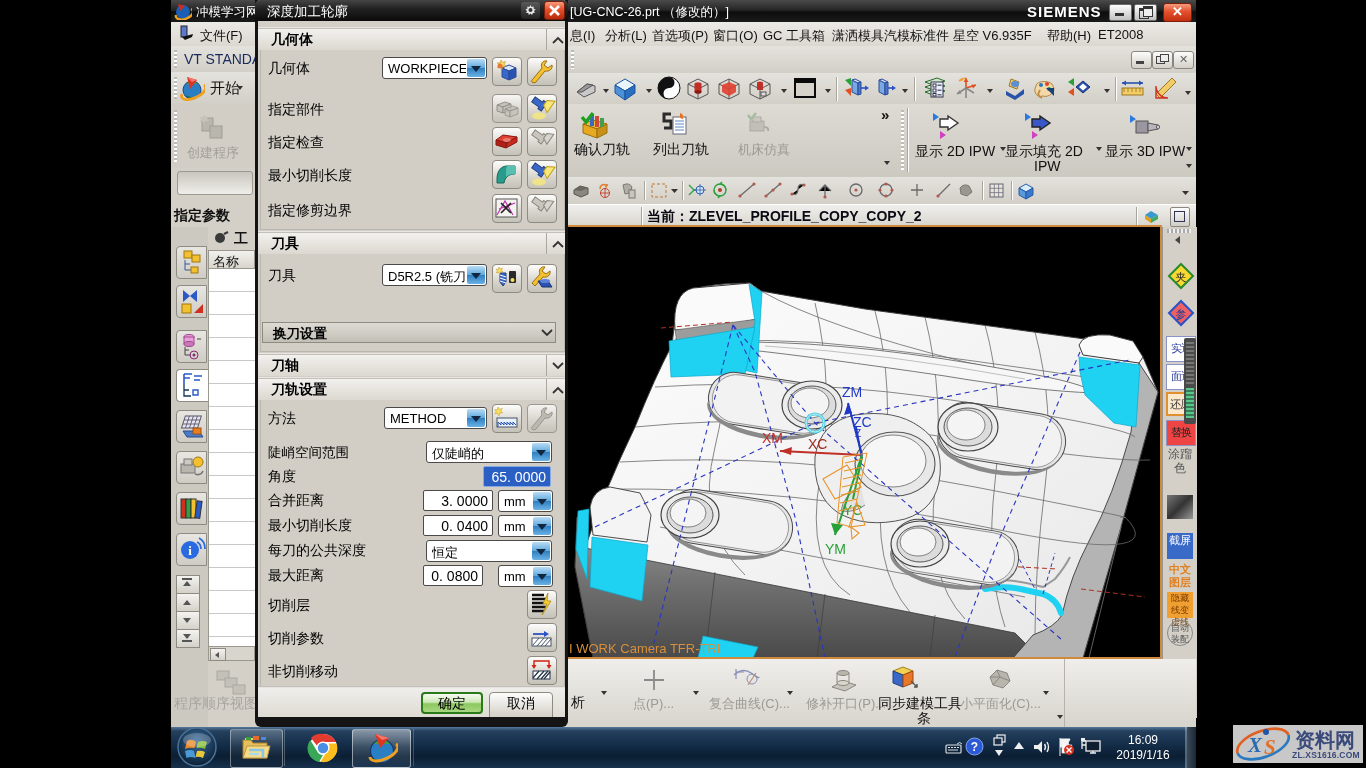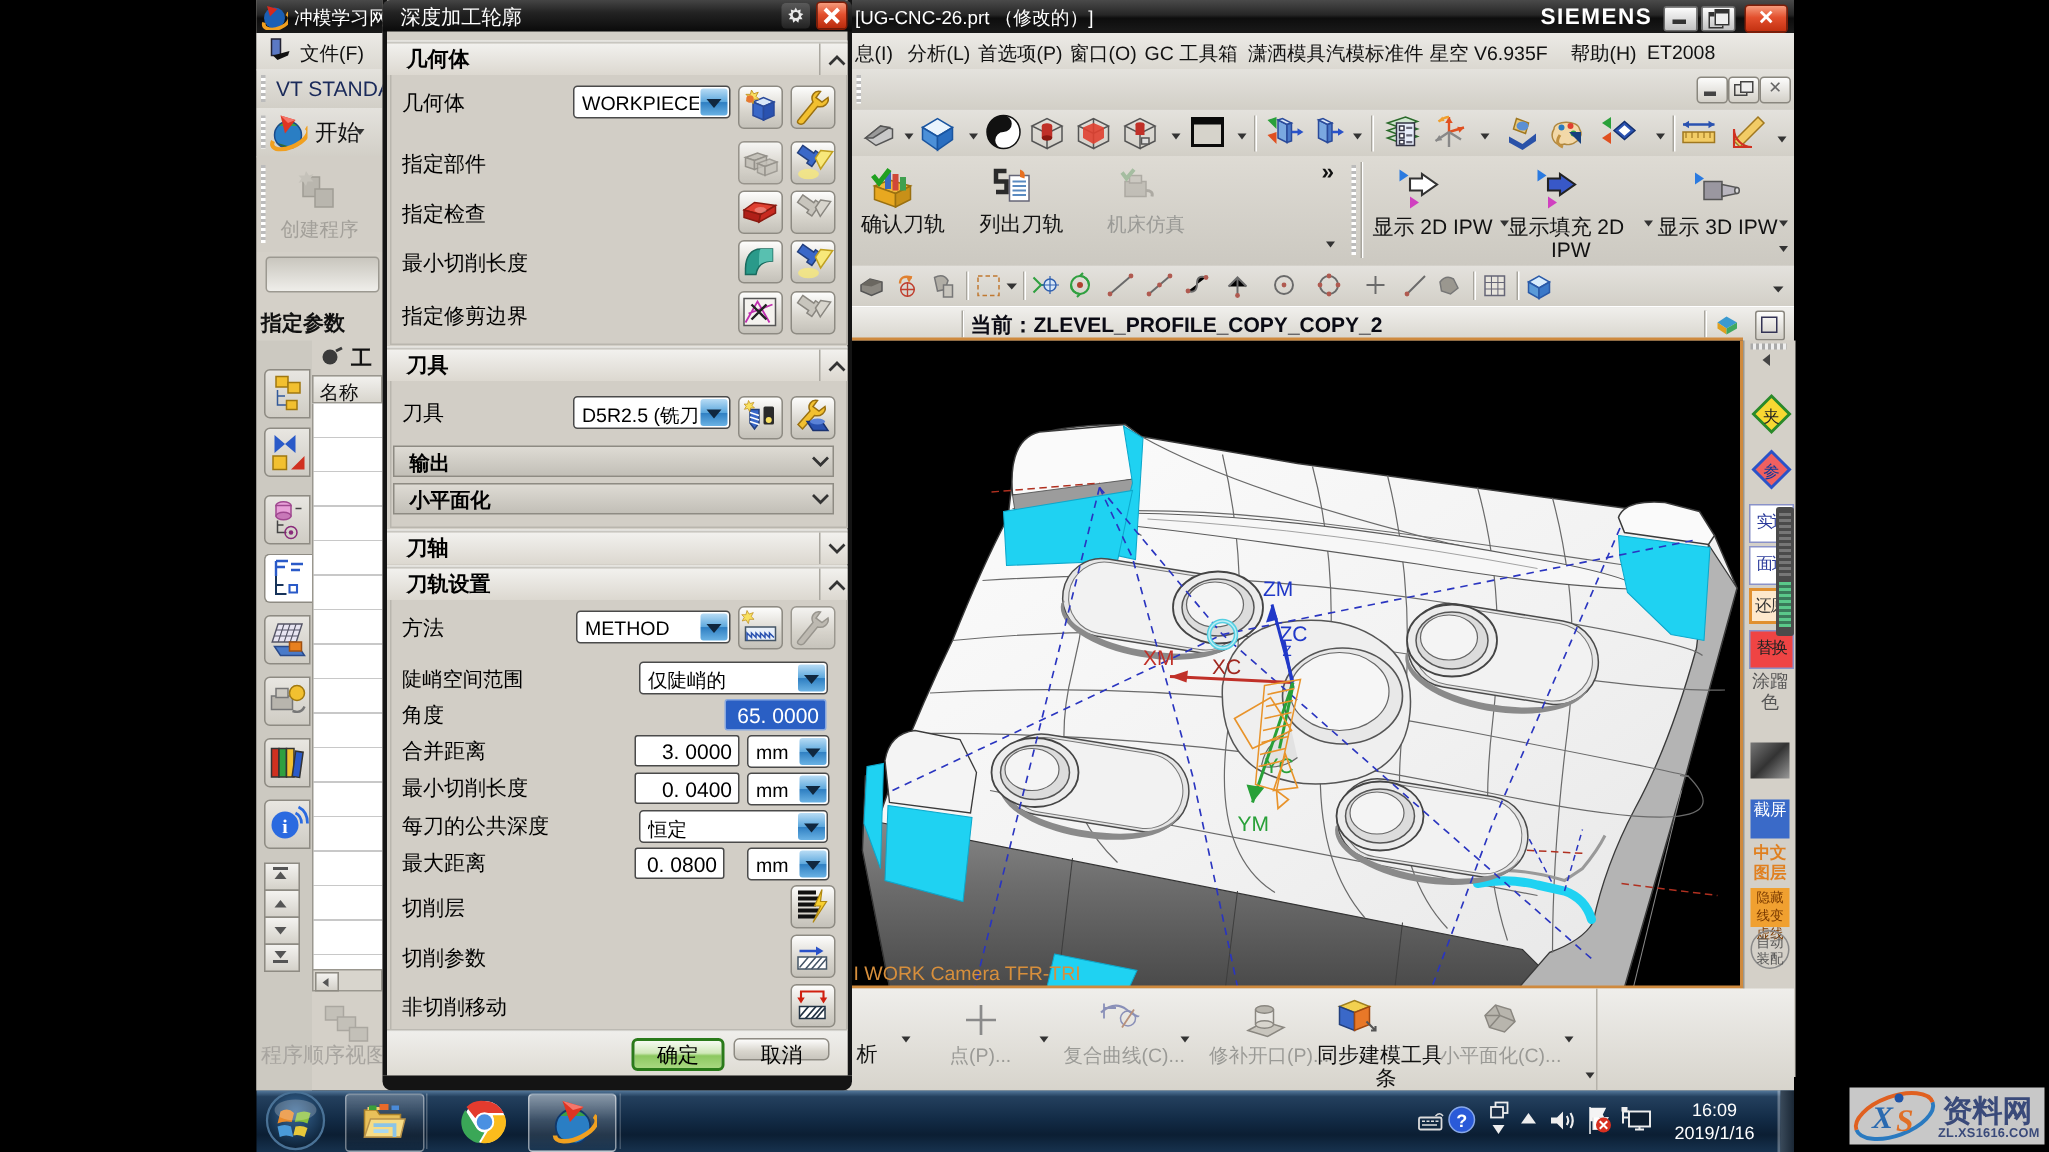--- a/index.html
+++ b/index.html
@@ -885,28 +885,22 @@
           <path d="M6 2 l1.2 2 2.4-0.8 -1.2 2.2 1.6 1.6 -2.6 0 -0.6 2.4 -1.3-2.1 -2.2 0.6 1.2-2.1 -1.5-1.4 2.4 0 Z" fill="#f8e060" stroke="#c09020" stroke-width="0.5"></path>
         </svg>
  </div>
  <div class="ibtn" style="left:272px;top:264px;">
    <svg width="28" height="27" viewBox="0 0 28 27">
           <path d="M4 18 L12 9 C10 5 13 1 17 2 L14 6 L18 9 L22 6 C23 10 19 13 15 12 L7 21 Z" fill="#f2c030" stroke="#9a7010"></path>
           <path d="M10 16 L20 16 L24 22 L14 22 Z" fill="#2a52b0" stroke="#1a3270"></path>
           <ellipse cx="17" cy="16" rx="5" ry="2" fill="#5a82d8"></ellipse>
         </svg>
  </div>
- <div class="subbar" style="left:7px;top:297px;width:294px;">
-   <div class="st">输出</div>
-   <svg class="abs" style="left:277px;top:5px" width="14" height="10">
-          <path d="M2 2 L7 7 L12 2" stroke="#333" stroke-width="1.8" fill="none"></path>
-        </svg>
- </div>
  <div class="subbar" style="left:7px;top:322px;width:294px;">
-   <div class="st">小平面化</div>
+   <div class="st">换刀设置</div>
    <svg class="abs" style="left:277px;top:5px" width="14" height="10">
           <path d="M2 2 L7 7 L12 2" stroke="#333" stroke-width="1.8" fill="none"></path>
         </svg>
  </div>
 
  <div class="abs" style="left:3px;top:353px;width:307px;height:2px;background:linear-gradient(#f8f8f6,#b0ada5);"></div>
  <div class="abs" style="left:3px;top:355px;width:307px;height:21px;background:linear-gradient(#f2f1ee,#dcd8d0);">
    <div class="dlbl" style="top:2px;font-weight:bold;">刀轴</div>
    <div class="abs" style="left:288px;top:0px;width:1px;height:21px;background:#aaa7a0"></div>
    <svg class="abs" style="left:293px;top:6px" width="14" height="10">
@@ -992,21 +986,21 @@
           <path d="M6 10 L6 4 L21 4 L21 10" fill="none" stroke="#d02010" stroke-width="1.4"></path>
           <path d="M6 12 l-2.5-4 5 0 z M21 12 l-2.5-4 5 0 z" fill="#d02010"></path>
           <rect x="5" y="14" width="17" height="8" fill="#fff" stroke="#234"></rect>
           <path d="M5 21 l6-7 M9 22 l7-8 M13 22 l7-8 M16 22 l6-7" stroke="#234" stroke-width="1.2"></path>
         </svg>
  </div>
 
  <div class="abs" style="left:3px;top:686px;width:307px;height:2px;background:linear-gradient(#b0ada5,#f8f8f6);"></div>
  <div class="abs" style="left:3px;top:688px;width:307px;height:29px;background:linear-gradient(#efeeeb,#dedbd3);"></div>
  <div class="abs" style="left:166px;top:692px;width:62px;height:22px;border-radius:4px;border:2px solid #2a7a1a;background:linear-gradient(#f6fbf2,#cfe8b8 45%,#8cc860 55%,#a8d880);box-sizing:border-box;text-align:center;font-size:14px;line-height:18px;">确定</div>
- <div class="abs" style="left:234px;top:692px;width:64px;height:15px;border-radius:4px;border:1px solid #8e8b83;background:linear-gradient(#fdfdfc,#d8d5cd 60%,#c8c5bd);box-sizing:border-box;text-align:center;font-size:14px;line-height:20px;">取消</div>
+ <div class="abs" style="left:234px;top:692px;width:64px;height:36px;border-radius:4px;border:1px solid #8e8b83;background:linear-gradient(#fdfdfc,#d8d5cd 60%,#c8c5bd);box-sizing:border-box;text-align:center;font-size:14px;line-height:20px;">取消</div>
 </div>
 <div id="dlgtitle">
   <div class="abs" style="left:12px;top:3px;color:#fff;font-size:13.5px;">深度加工轮廓</div>
   <div class="abs" style="left:266px;top:2px;width:19px;height:17px;border-radius:3px;background:linear-gradient(#5a5a5a,#222);">
     <svg width="19" height="17" viewBox="0 0 19 17">
           <g fill="#e8e8e8">
             <path d="M9.5 3 L10.6 5 L12.8 4.4 L12.5 6.6 L14.6 7.4 L12.9 8.9 L14 10.8 L11.7 10.9 L11.2 13.1 L9.5 11.6 L7.8 13.1 L7.3 10.9 L5 10.8 L6.1 8.9 L4.4 7.4 L6.5 6.6 L6.2 4.4 L8.4 5 Z"></path>
           </g>
           <circle cx="9.5" cy="8" r="2" fill="#333"></circle>
         </svg>

